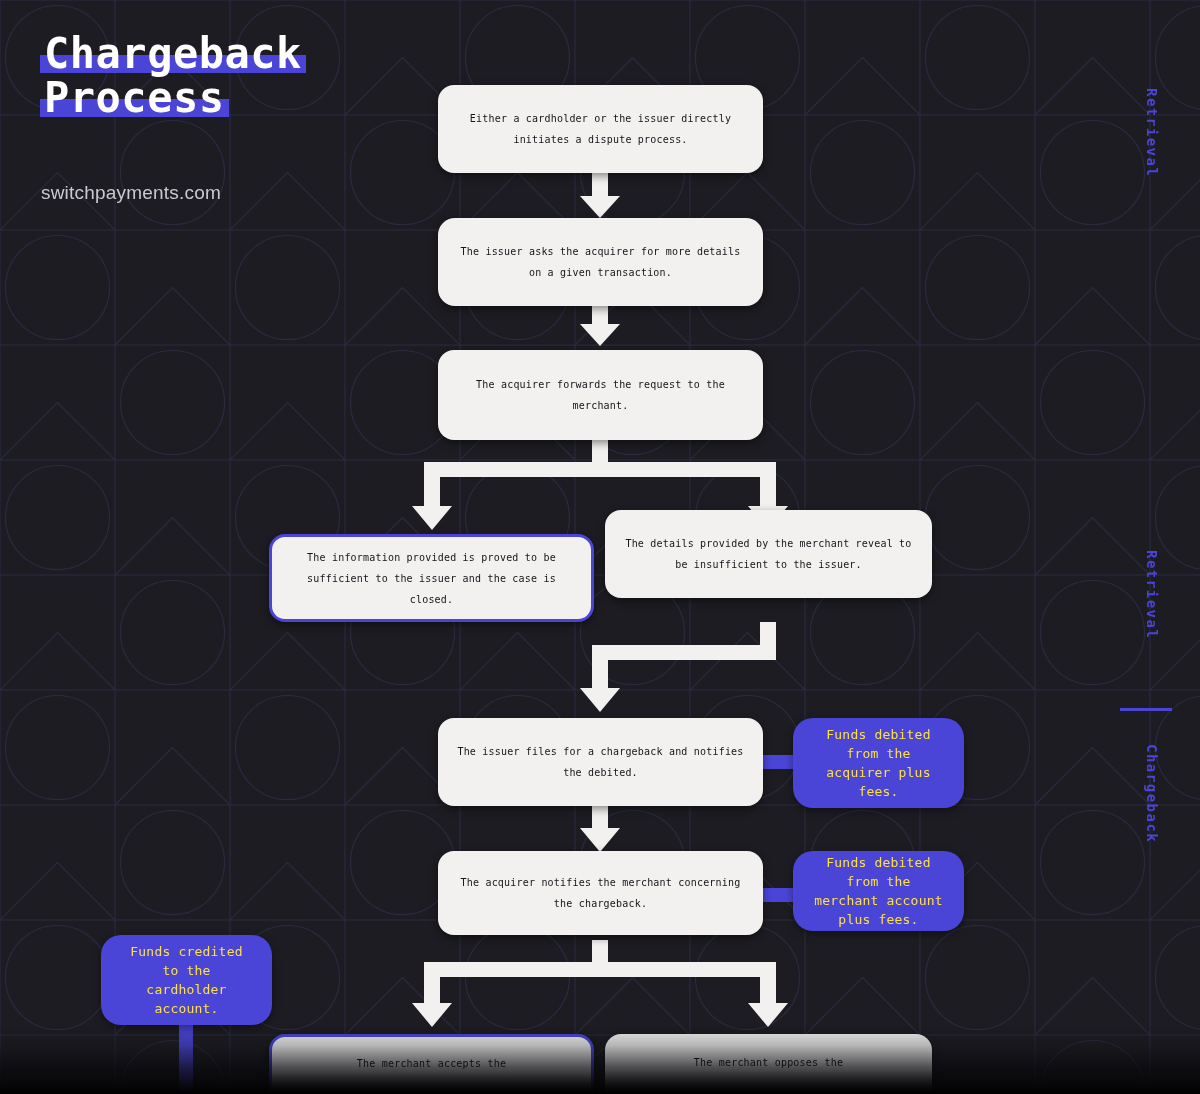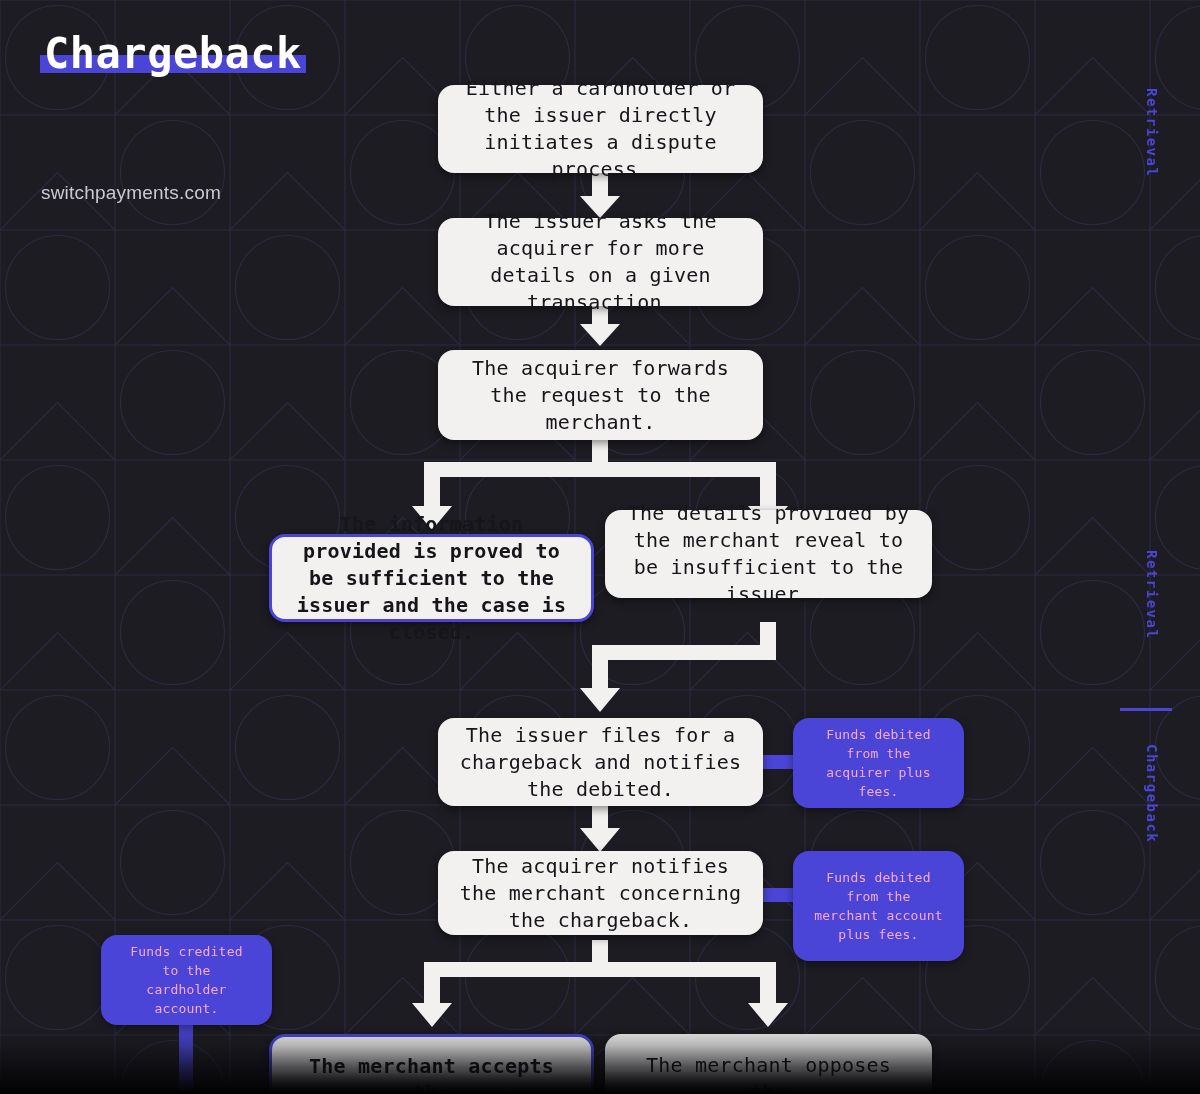--- a/index.html
+++ b/index.html
@@ -107,41 +107,41 @@
   
   .node {
     position: absolute;
     z-index: 4;
     display: flex;
     align-items: center;
     justify-content: center;
     text-align: center;
     border-radius: 16px;
     font-family: "DejaVu Sans Mono", "Liberation Mono", monospace;
-    font-size: 20px;
-    line-height: 27px;
+    font-size: 10px;
+    line-height: 21px;
     letter-spacing: 0.2px;
     padding: 10px 18px;
   }
   .node.light {
     background: #f2f1f0;
     color: #15151a;
     box-shadow: 0 3px 8px rgba(0,0,0,0.45);
   }
   .node.light.accent-border {
     border: 3px solid #4a45d6;
     padding: 7px 15px;
-    font-weight: bold;
   }
   .node.blue {
     background: #4a45d6;
-    color: #f9a8d4;
+    color: #fde047;
     font-size: 13px;
     line-height: 19px;
     box-shadow: 0 3px 8px rgba(0,0,0,0.4);
+    border-radius: 20px;
   }
 
   
   .node.faded {
     overflow: hidden;
   }
   .fade-mask {
     position: absolute;
     left: -4px; right: -4px; bottom: -4px;
     height: 62%;
@@ -189,20 +189,21 @@
         <circle cx="172.5" cy="172.5" r="52" stroke="#35355c" stroke-width="1.1" fill="none"></circle>
         <path d="M115 115 L172.5 57.5 L230 115" stroke="#35355c" stroke-width="1.1" fill="none"></path>
         <path d="M0 230 L57.5 172.5 L115 230" stroke="#35355c" stroke-width="1.1" fill="none"></path>
       </pattern>
     </defs>
     <rect x="-40" y="-30" width="1300" height="1180" fill="url(#geo)" opacity="0.55"></rect>
   </svg>
 
   <div id="title-block">
     <span class="title-line">Chargeback</span>
+    <span class="title-line">Process</span>
   </div>
   <div id="site-url">switchpayments.com</div>
 
   <div class="side-label" id="side-label-retrieval-top">Retrieval</div>
   <div class="side-label" id="side-label-retrieval-mid">Retrieval</div>
   <div id="side-divider"></div>
   <div class="side-label" id="side-label-chargeback">Chargeback</div>
 
   <svg id="connectors" width="1200" height="1094" viewBox="0 0 1200 1094" aria-hidden="true">
     <g fill="#f2f1f0">
@@ -240,21 +241,21 @@
       <rect x="762" y="755" width="38" height="14"></rect>
 
       <rect x="762" y="888" width="38" height="14"></rect>
 
       <rect x="179" y="1018" width="14" height="76"></rect>
     </g>
   </svg>
 
   <div class="node light" style="left:438px; top:85px; width:325px; height:88px;">Either a cardholder or the issuer directly initiates a dispute process.</div>
 
-  <div class="node light" style="left:438px; top:218px; width:325px; height:88px;">The issuer asks the acquirer for more details on a given transaction.</div>
+  <div class="node light" style="left:438px; top:218px; width:325px; height:88px;border-radius:17px;">The issuer asks the acquirer for more details on a given transaction.</div>
 
   <div class="node light" style="left:438px; top:350px; width:325px; height:90px;">The acquirer forwards the request to the merchant.</div>
 
   <div class="node light accent-border" style="left:269px; top:534px; width:325px; height:88px;">The information provided is proved to be sufficient to the issuer and the case is closed.</div>
 
   <div class="node light" style="left:605px; top:510px; width:327px; height:88px;">The details provided by the merchant reveal to be insufficient to the issuer.</div>
 
   <div class="node light" style="left:438px; top:718px; width:325px; height:88px;">The issuer files for a chargeback and notifies the debited.</div>
 
   <div class="node light" style="left:438px; top:851px; width:325px; height:84px;">The acquirer notifies the merchant concerning the chargeback.</div>
@@ -264,21 +265,21 @@
     <span class="fade-mask"></span>
   </div>
 
   <div class="node light faded" style="left:605px; top:1034px; width:327px; height:88px; align-items:flex-start; padding-top:18px;">
     <span>The merchant opposes the</span>
     <span class="fade-mask"></span>
   </div>
 
   <div class="node blue" style="left:793px; top:718px; width:171px; height:90px;">Funds debited from the acquirer plus fees.</div>
 
-  <div class="node blue" style="left:793px; top:851px; width:171px; height:110px;">Funds debited from the merchant account plus fees.</div>
+  <div class="node blue" style="left:793px; top:851px; width:171px; height:80px;">Funds debited from the merchant account plus fees.</div>
 
   <div class="node blue" style="left:101px; top:935px; width:171px; height:90px;">Funds credited to the cardholder account.</div>
 
   <div id="bottom-fade"></div>
   <svg id="noise-overlay" width="1200" height="80" viewBox="0 0 1200 80" aria-hidden="true">
     <defs>
       <filter id="grain">
         <feTurbulence type="fractalNoise" baseFrequency="0.75" numOctaves="3" seed="7"></feTurbulence>
         <feColorMatrix type="saturate" values="0"></feColorMatrix>
         <feComponentTransfer>

